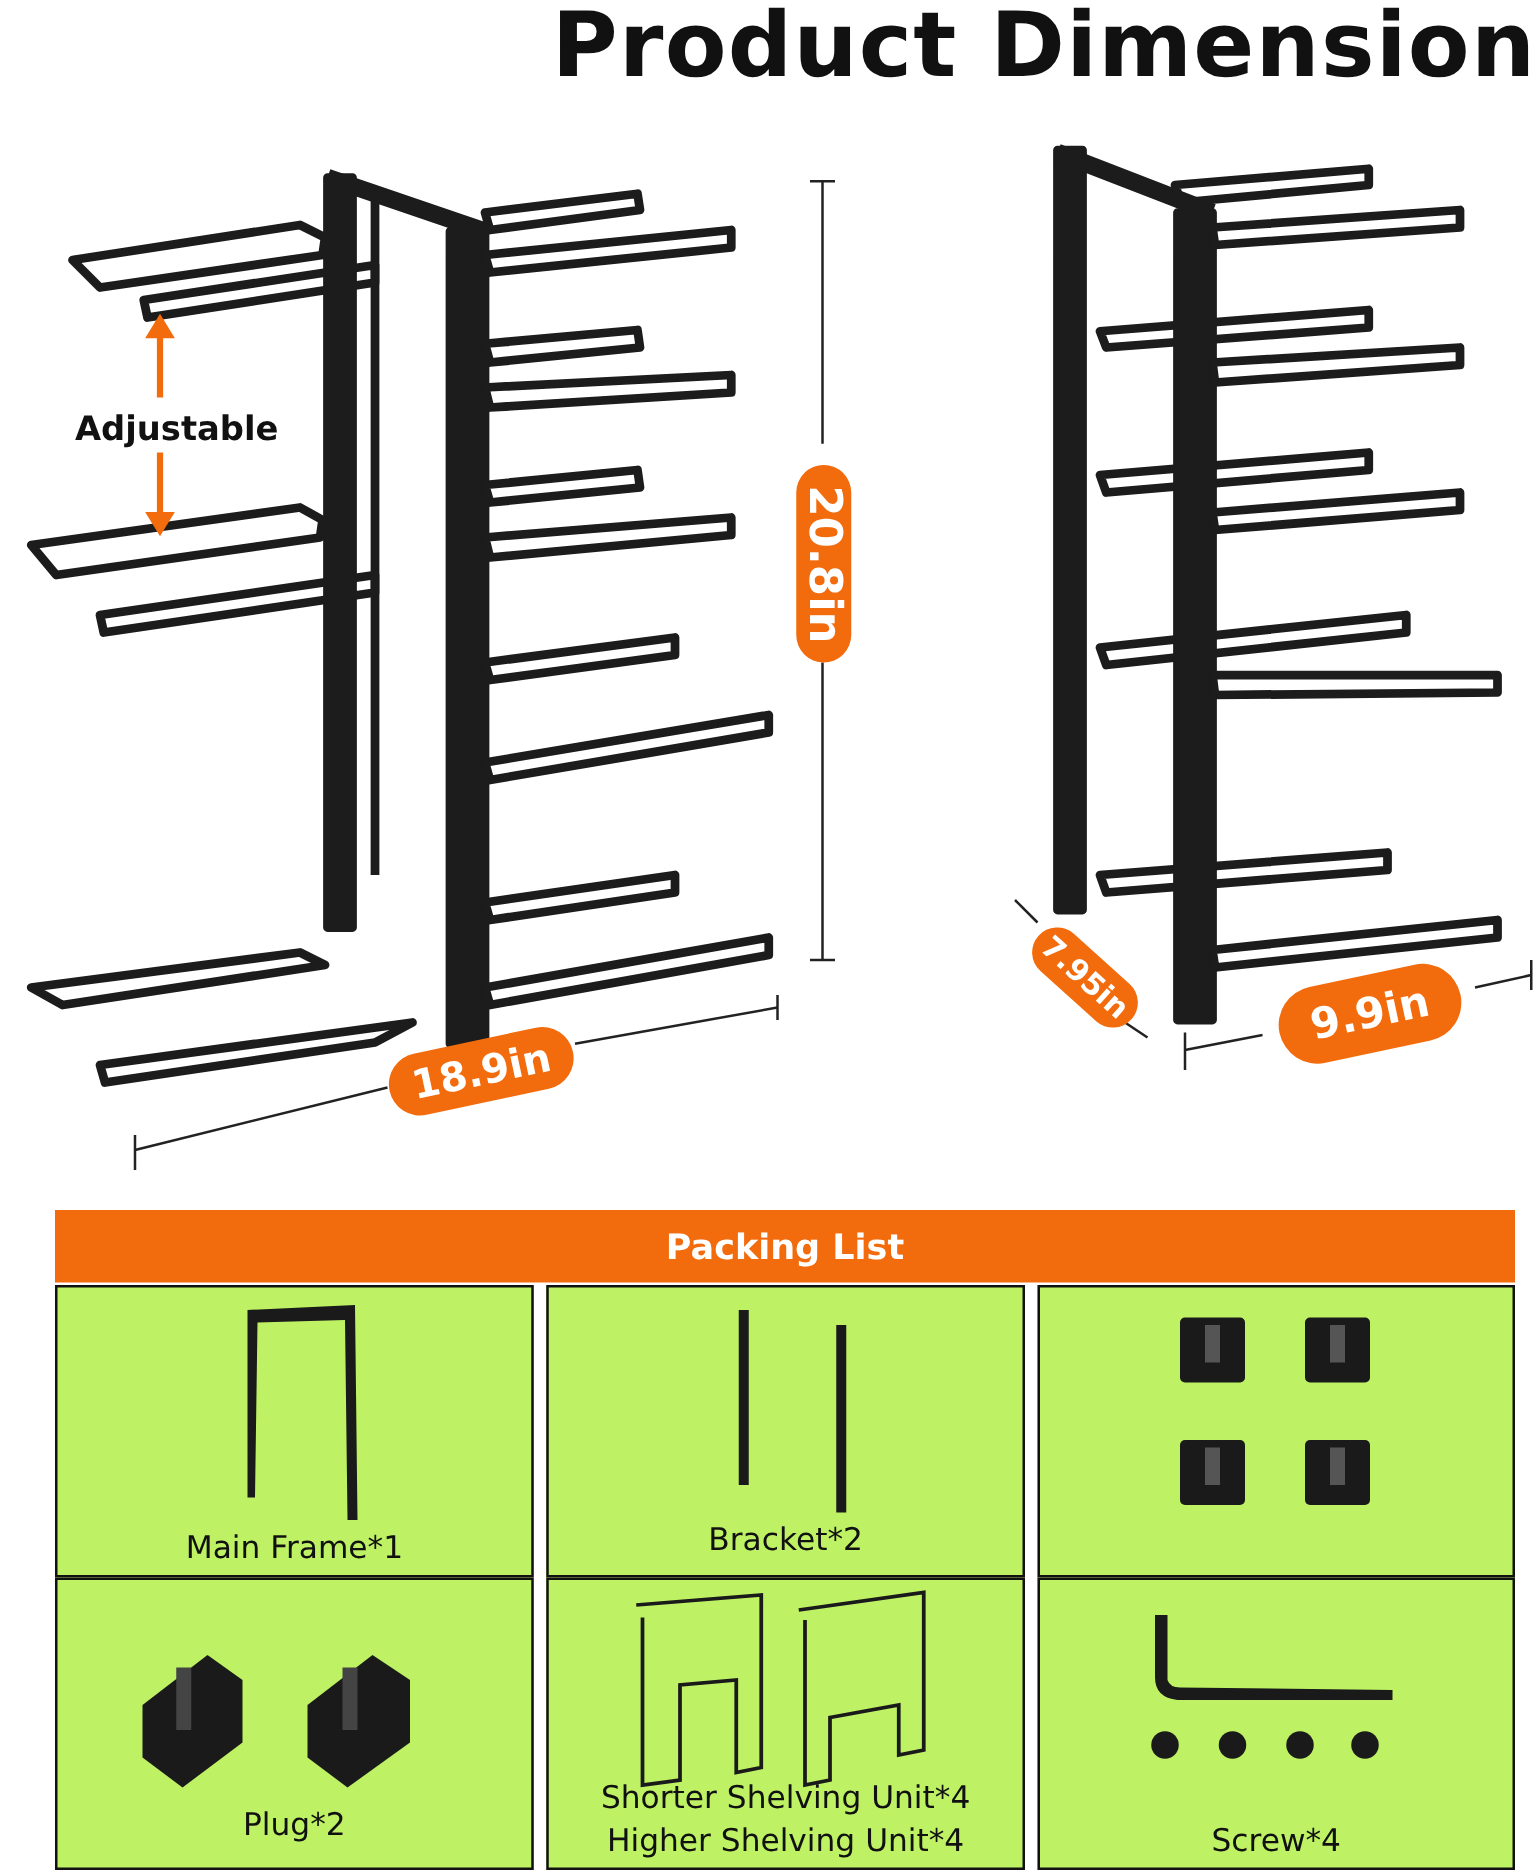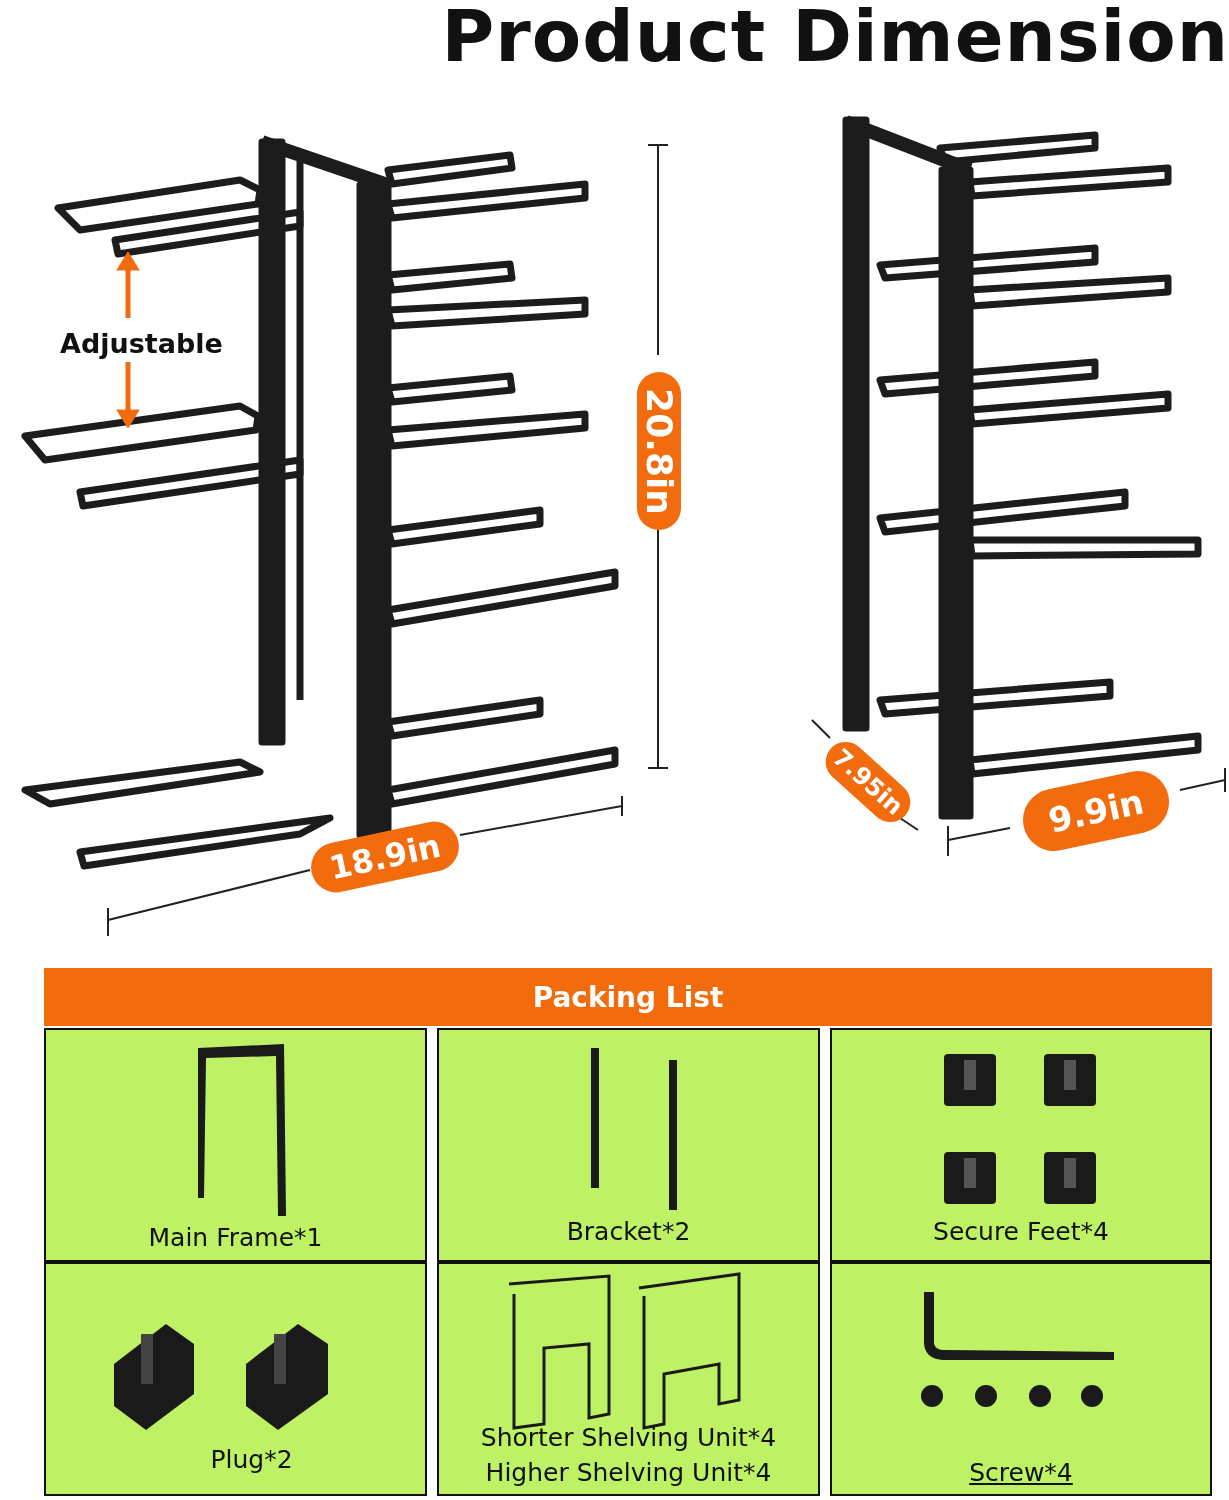--- a/index.html
+++ b/index.html
@@ -126,35 +126,34 @@
         <rect x="112" y="122" width="52" height="52" rx="4"></rect>
         <rect x="212" y="122" width="52" height="52" rx="4"></rect>
       </g>
       <g fill="#555">
         <rect x="132" y="30" width="12" height="30"></rect>
         <rect x="232" y="30" width="12" height="30"></rect>
         <rect x="132" y="128" width="12" height="30"></rect>
         <rect x="232" y="128" width="12" height="30"></rect>
       </g>
     </svg>
-    <div class="lbl" style="top:186px;">Secure Feet*4</div>
   </div>
 
   <div class="cell" style="left:0;top:236px;width:383px;height:234px;">
     <svg width="383" height="234">
       <g fill="#1a1a1a">
         <polygon points="68,100 120,60 148,80 148,130 100,166 68,142"></polygon>
         <polygon points="200,100 252,60 282,80 282,130 232,166 200,142"></polygon>
       </g>
       <g fill="#444">
         <rect x="95" y="70" width="12" height="50"></rect>
         <rect x="228" y="70" width="12" height="50"></rect>
       </g>
     </svg>
-    <div class="lbl" style="top:180px;padding-left:16px;">Plug*2</div>
+    <div class="lbl" style="top:180px;">Plug*2</div>
   </div>
 
   <div class="cell" style="left:393px;top:236px;width:383px;height:234px;">
     <svg width="383" height="234">
       <g stroke="#1a1a1a" stroke-width="3" fill="none">
         <path d="M70 20 L170 12 L170 150 L150 154 L150 80 L105 84 L105 160 L75 164 L75 30"></path>
         <path d="M200 24 L300 10 L300 136 L280 140 L280 100 L225 110 L225 160 L205 164 L205 32"></path>
       </g>
     </svg>
     <div class="lbl" style="top:158px;">Shorter Shelving Unit*4</div>
@@ -164,15 +163,15 @@
   <div class="cell" style="left:786px;top:236px;width:382px;height:234px;">
     <svg width="382" height="234">
       <path d="M92 28 L102 28 L102 80 Q104 86 112 86 L282 88 L282 96 L110 96 Q92 94 92 78 Z" fill="#1a1a1a"></path>
       <g fill="#1a1a1a">
         <circle cx="100" cy="132" r="11"></circle>
         <circle cx="154" cy="132" r="11"></circle>
         <circle cx="208" cy="132" r="11"></circle>
         <circle cx="260" cy="132" r="11"></circle>
       </g>
     </svg>
-    <div class="lbl" style="top:193px;text-decoration:underline;">Screw*4</div>
+    <div class="lbl" style="top:193px;">Screw*4</div>
   </div>
 </div>
 
 </body></html>

